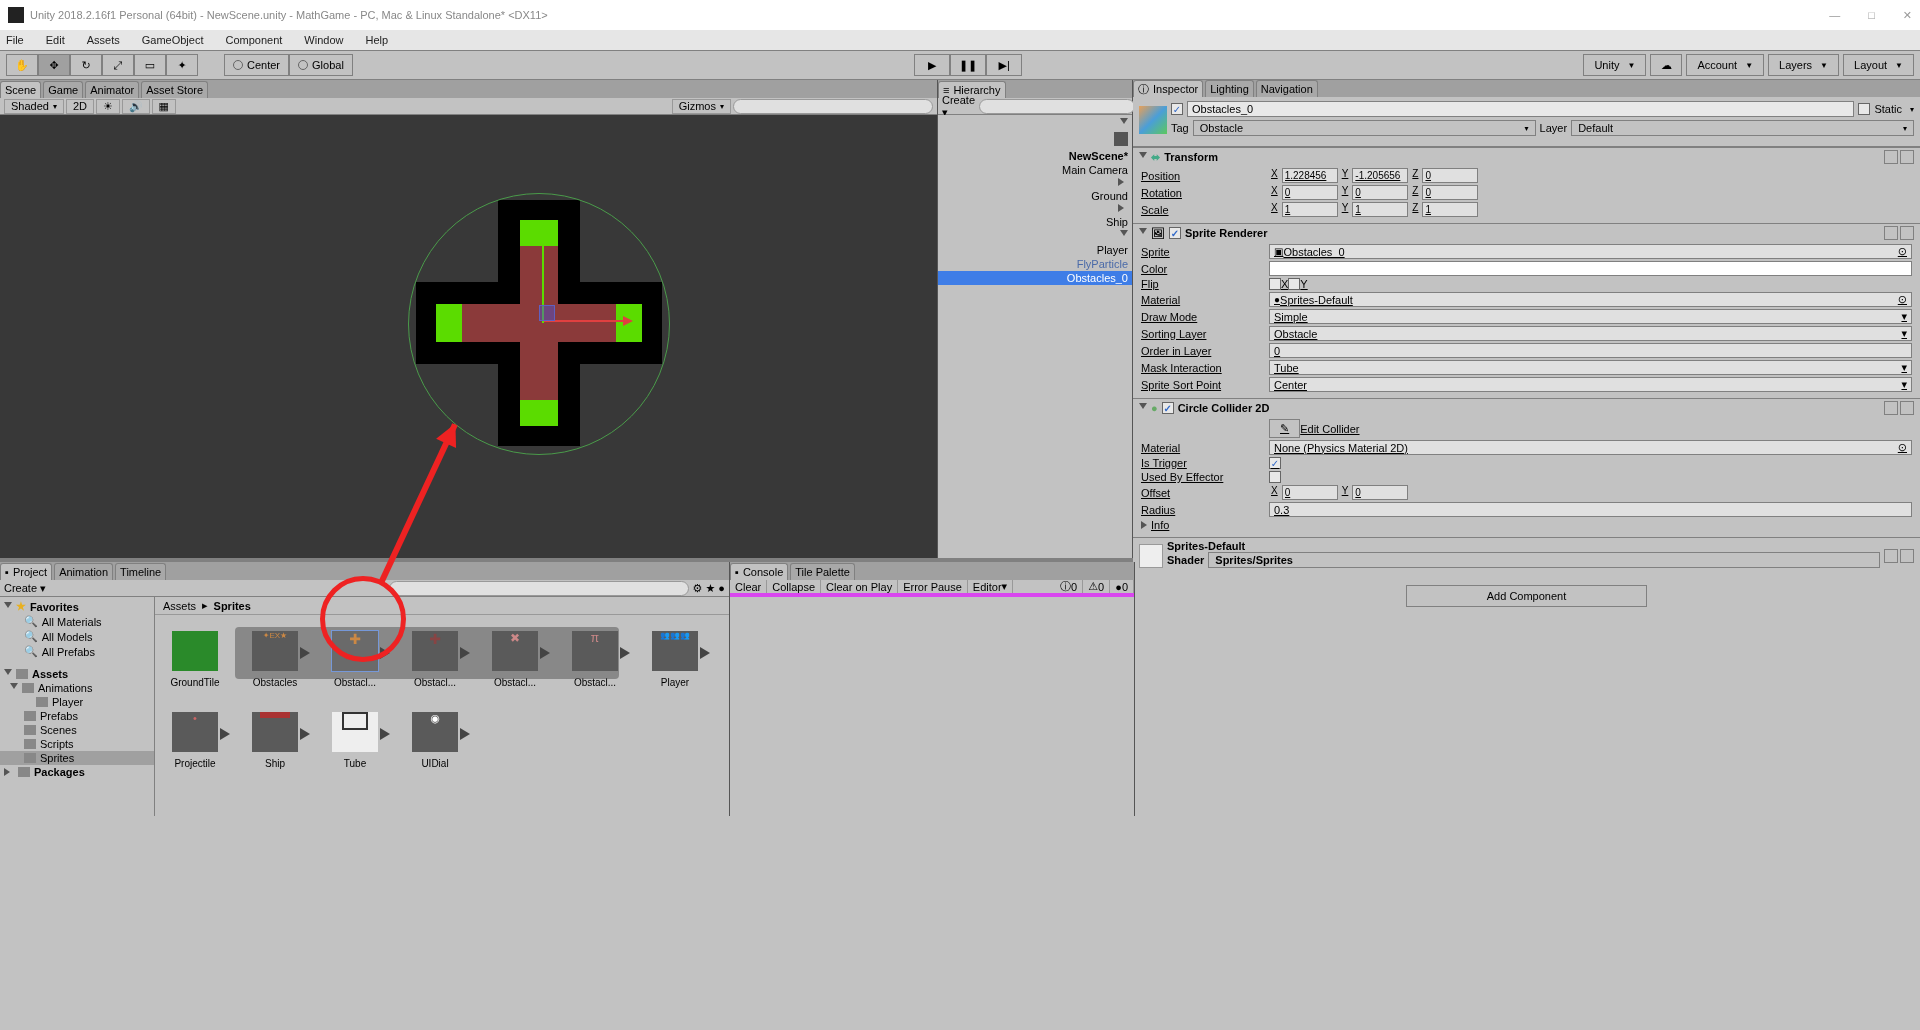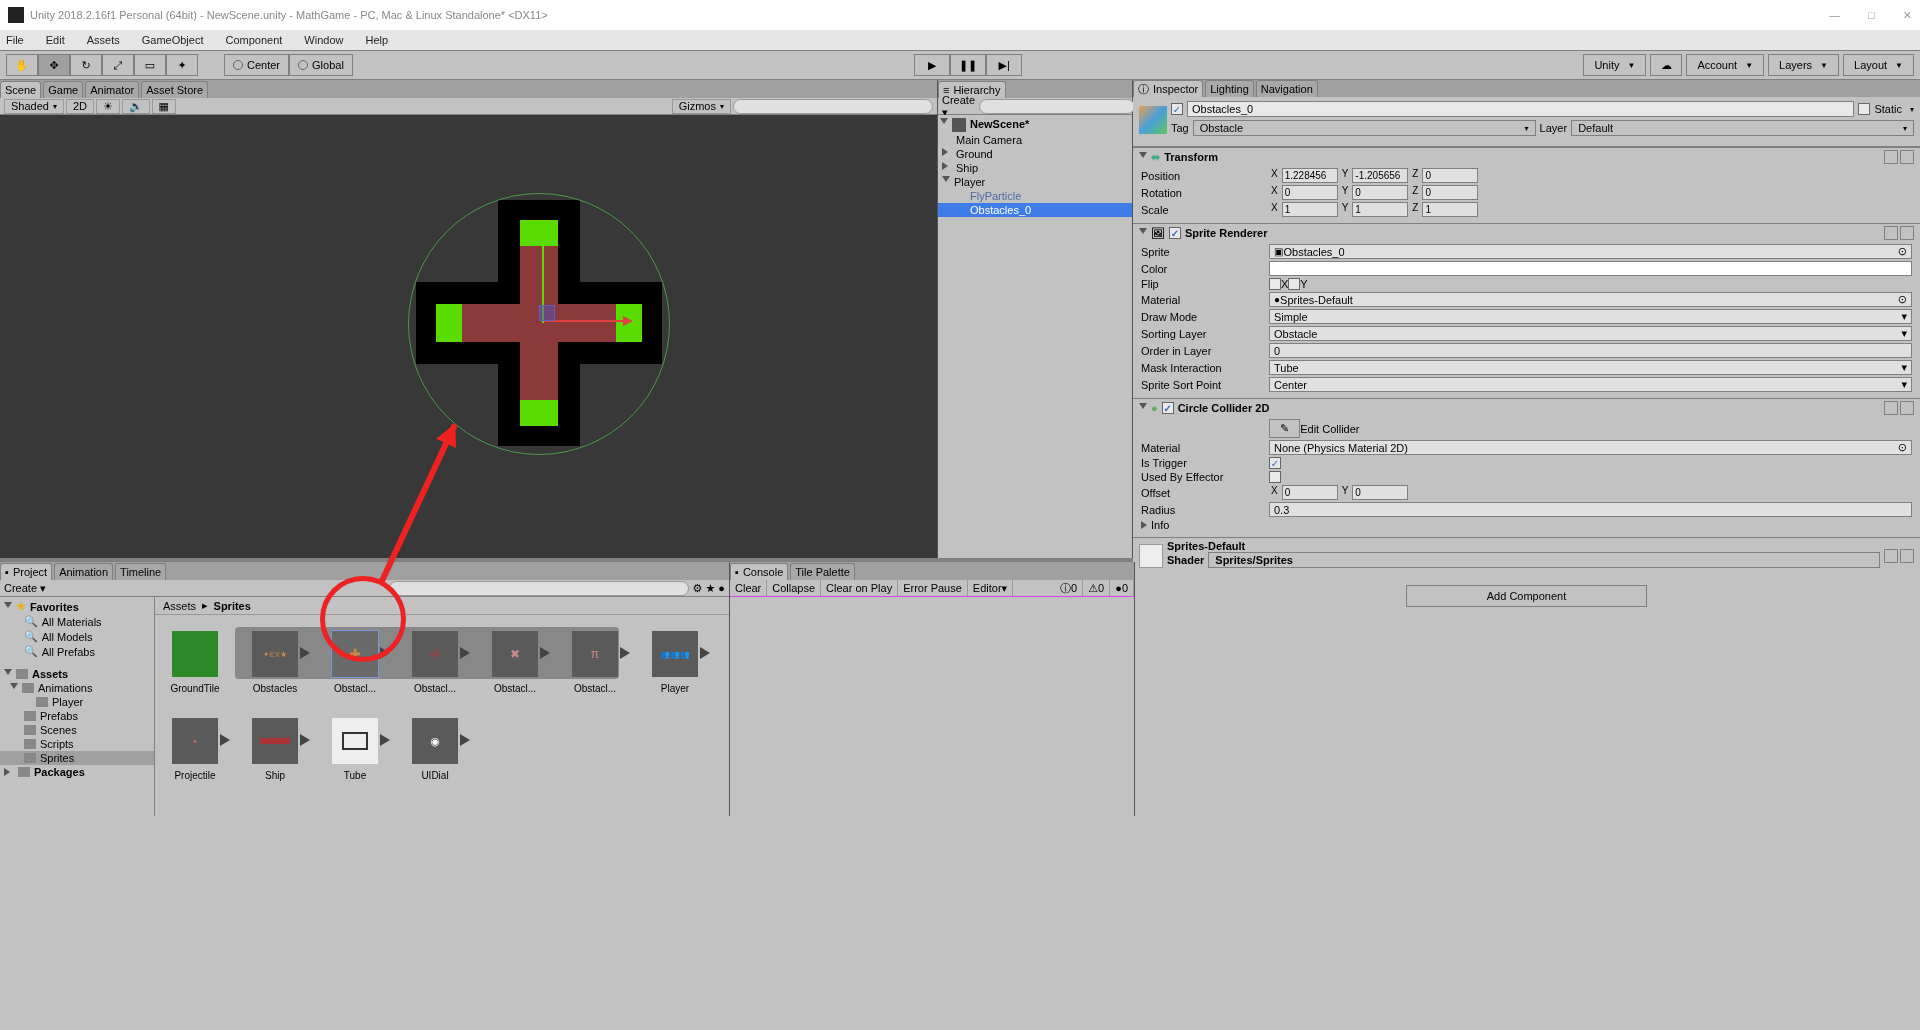--- a/index.html
+++ b/index.html
@@ -49,41 +49,41 @@
 .gizmo-center { position: absolute; left: 539px; top: 190px; width: 16px; height: 16px; background: rgba(80,80,200,0.5); border: 1px solid #6060c0; }
 
 
 .red-circle { position: absolute; left: 320px; top: 576px; width: 86px; height: 86px; border: 5px solid #ee2222; border-radius: 50%; z-index: 100; }
 .red-arrow { position: absolute; left: 378px; top: 408px; width: 6px; height: 175px; background: #ee2222; transform: rotate(25deg); transform-origin: bottom; z-index: 100; }
 .red-arrow::before { content: ''; position: absolute; top: -12px; left: -8px; border: 11px solid transparent; border-bottom: 22px solid #ee2222; }
 
 .hierarchy-panel { width: 195px; display: flex; flex-direction: column; background: #c2c2c2; border-right: 1px solid #555; }
 .panel-tb { height: 17px; background: #c2c2c2; border-bottom: 1px solid #808080; display: flex; align-items: center; padding: 0 4px; font-size: 10px; }
 .hier-tree { flex: 1; background: #c2c2c2; padding: 2px 0; }
-.hier-item { padding: 1px 4px 1px 18px; display: flex; align-items: flex-start; gap: 4px; }
+.hier-item { padding: 1px 4px 1px 18px; display: flex; align-items: flex-end; gap: 4px; flex-direction: column; }
 .hier-item.scene { font-weight: bold; padding-left: 2px; }
 .hier-item.selected { background: #3e7de7; color: #fff; }
 .hier-item.child { padding-left: 32px; }
 .tri { display: inline-block; width: 0; height: 0; border: 4px solid transparent; }
 .tri.right { border-left: 6px solid #555; }
 .tri.down { border-top: 6px solid #555; }
 .unity-icon { width: 14px; height: 14px; background: #555; }
 
 .inspector-panel { flex: 1; display: flex; flex-direction: column; background: #c2c2c2; }
 .insp-header { padding: 4px 6px; border-bottom: 1px solid #808080; }
 .insp-row { display: flex; align-items: center; gap: 4px; margin-bottom: 3px; }
 .insp-name-field { flex: 1; background: #e8e8e8; border: 1px solid #808080; padding: 1px 4px; height: 16px; }
 .insp-dropdown { background: #c2c2c2; border: 1px solid #808080; padding: 1px 6px; height: 16px; display: flex; align-items: center; font-size: 10px; }
 .insp-cube { width: 28px; height: 28px; background: linear-gradient(135deg, #e8a058, #4a9ed8, #5dc85d); }
 .checkbox { width: 12px; height: 12px; border: 1px solid #666; background: #e8e8e8; display: inline-flex; align-items: center; justify-content: center; }
 .checkbox.checked::after { content: '✓'; font-size: 10px; color: #3068c8; }
 
 .component { border-top: 1px solid #808080; }
 .comp-header { display: flex; align-items: center; gap: 4px; padding: 2px 6px; background: #c2c2c2; font-weight: bold; }
-.comp-body { padding: 2px 8px 4px 8px; }
+.comp-body { padding: 2px 8px 4px 8px; text-decoration: underline; }
 .prop-row { display: flex; align-items: center; margin-bottom: 2px; }
 .prop-label { width: 128px; font-size: 11px; }
 .prop-field { flex: 1; background: #e0e0e0; border: 1px solid #808080; padding: 0 4px; height: 15px; font-size: 10px; display: flex; align-items: center; }
 .xyz-group { display: flex; gap: 2px; flex: 1; }
 .xyz-group .lbl { font-size: 10px; padding: 0 2px; }
 .xyz-group input { width: 56px; background: #e0e0e0; border: 1px solid #808080; padding: 0 2px; height: 15px; font-size: 10px; }
 .small-icons { margin-left: auto; display: flex; gap: 2px; }
 .small-icon { width: 14px; height: 14px; border: 1px solid #808080; background: #c2c2c2; }
 .add-comp-btn { margin: 12px auto; padding: 4px 80px; background: #c2c2c2; border: 1px solid #808080; display: block; }
 
@@ -98,27 +98,27 @@
 .proj-tree-item.lvl2 { padding-left: 36px; }
 .proj-tree-item.selected { background: #a0a0a0; }
 .folder-icon { width: 12px; height: 10px; background: #888; }
 .star-icon { color: #e8b020; }
 .search-icon { color: #e8b020; font-size: 11px; }
 
 .proj-grid { flex: 1; display: flex; flex-direction: column; }
 .breadcrumb { height: 18px; padding: 2px 8px; border-bottom: 1px solid #999; display: flex; align-items: center; gap: 6px; }
 .asset-grid { flex: 1; padding: 16px 12px; display: flex; flex-wrap: wrap; gap: 24px; align-content: flex-start; }
 .asset-item { width: 56px; display: flex; flex-direction: column; align-items: center; gap: 6px; }
-.asset-thumb { width: 46px; height: 46px; background: #5a5a5a; display: flex; align-items: center; justify-content: center; position: relative; }
+.asset-thumb { width: 46px; height: 40px; background: #5a5a5a; display: flex; align-items: flex-start; justify-content: center; position: relative; }
 .asset-thumb.selected { background: #6a6a6a; outline: 1px solid #7698d8; }
 .asset-thumb .play { position: absolute; right: -18px; top: 16px; width: 0; height: 0; border: 6px solid transparent; border-left: 10px solid #444; }
 .asset-label { font-size: 10px; text-align: center; white-space: nowrap; overflow: hidden; text-overflow: ellipsis; width: 100%; }
 
 .console-panel { width: 405px; display: flex; flex-direction: column; border-right: 1px solid #555; }
-.console-tb { height: 17px; background: #c2c2c2; border-bottom: 1px solid #d946ef; display: flex; align-items: center; font-size: 10px; justify-content: space-between; }
+.console-tb { height: 17px; background: #c2c2c2; border-bottom: 4px solid #d946ef; display: flex; align-items: center; font-size: 10px; justify-content: space-between; }
 .console-tb-btn { padding: 0 5px; border-right: 1px solid #999; height: 100%; display: flex; align-items: center; }
 .console-body { flex: 1; background: #c2c2c2; }
 
 .search-field { background: #e0e0e0; border: 1px solid #999; border-radius: 8px; padding: 0 6px 0 16px; height: 15px; font-size: 10px; }
 .btn-outline { padding: 2px 10px; border: 1px solid #808080; background: #c2c2c2; }
 </style>
 </head>
 <body>
 
 <div class="titlebar">

